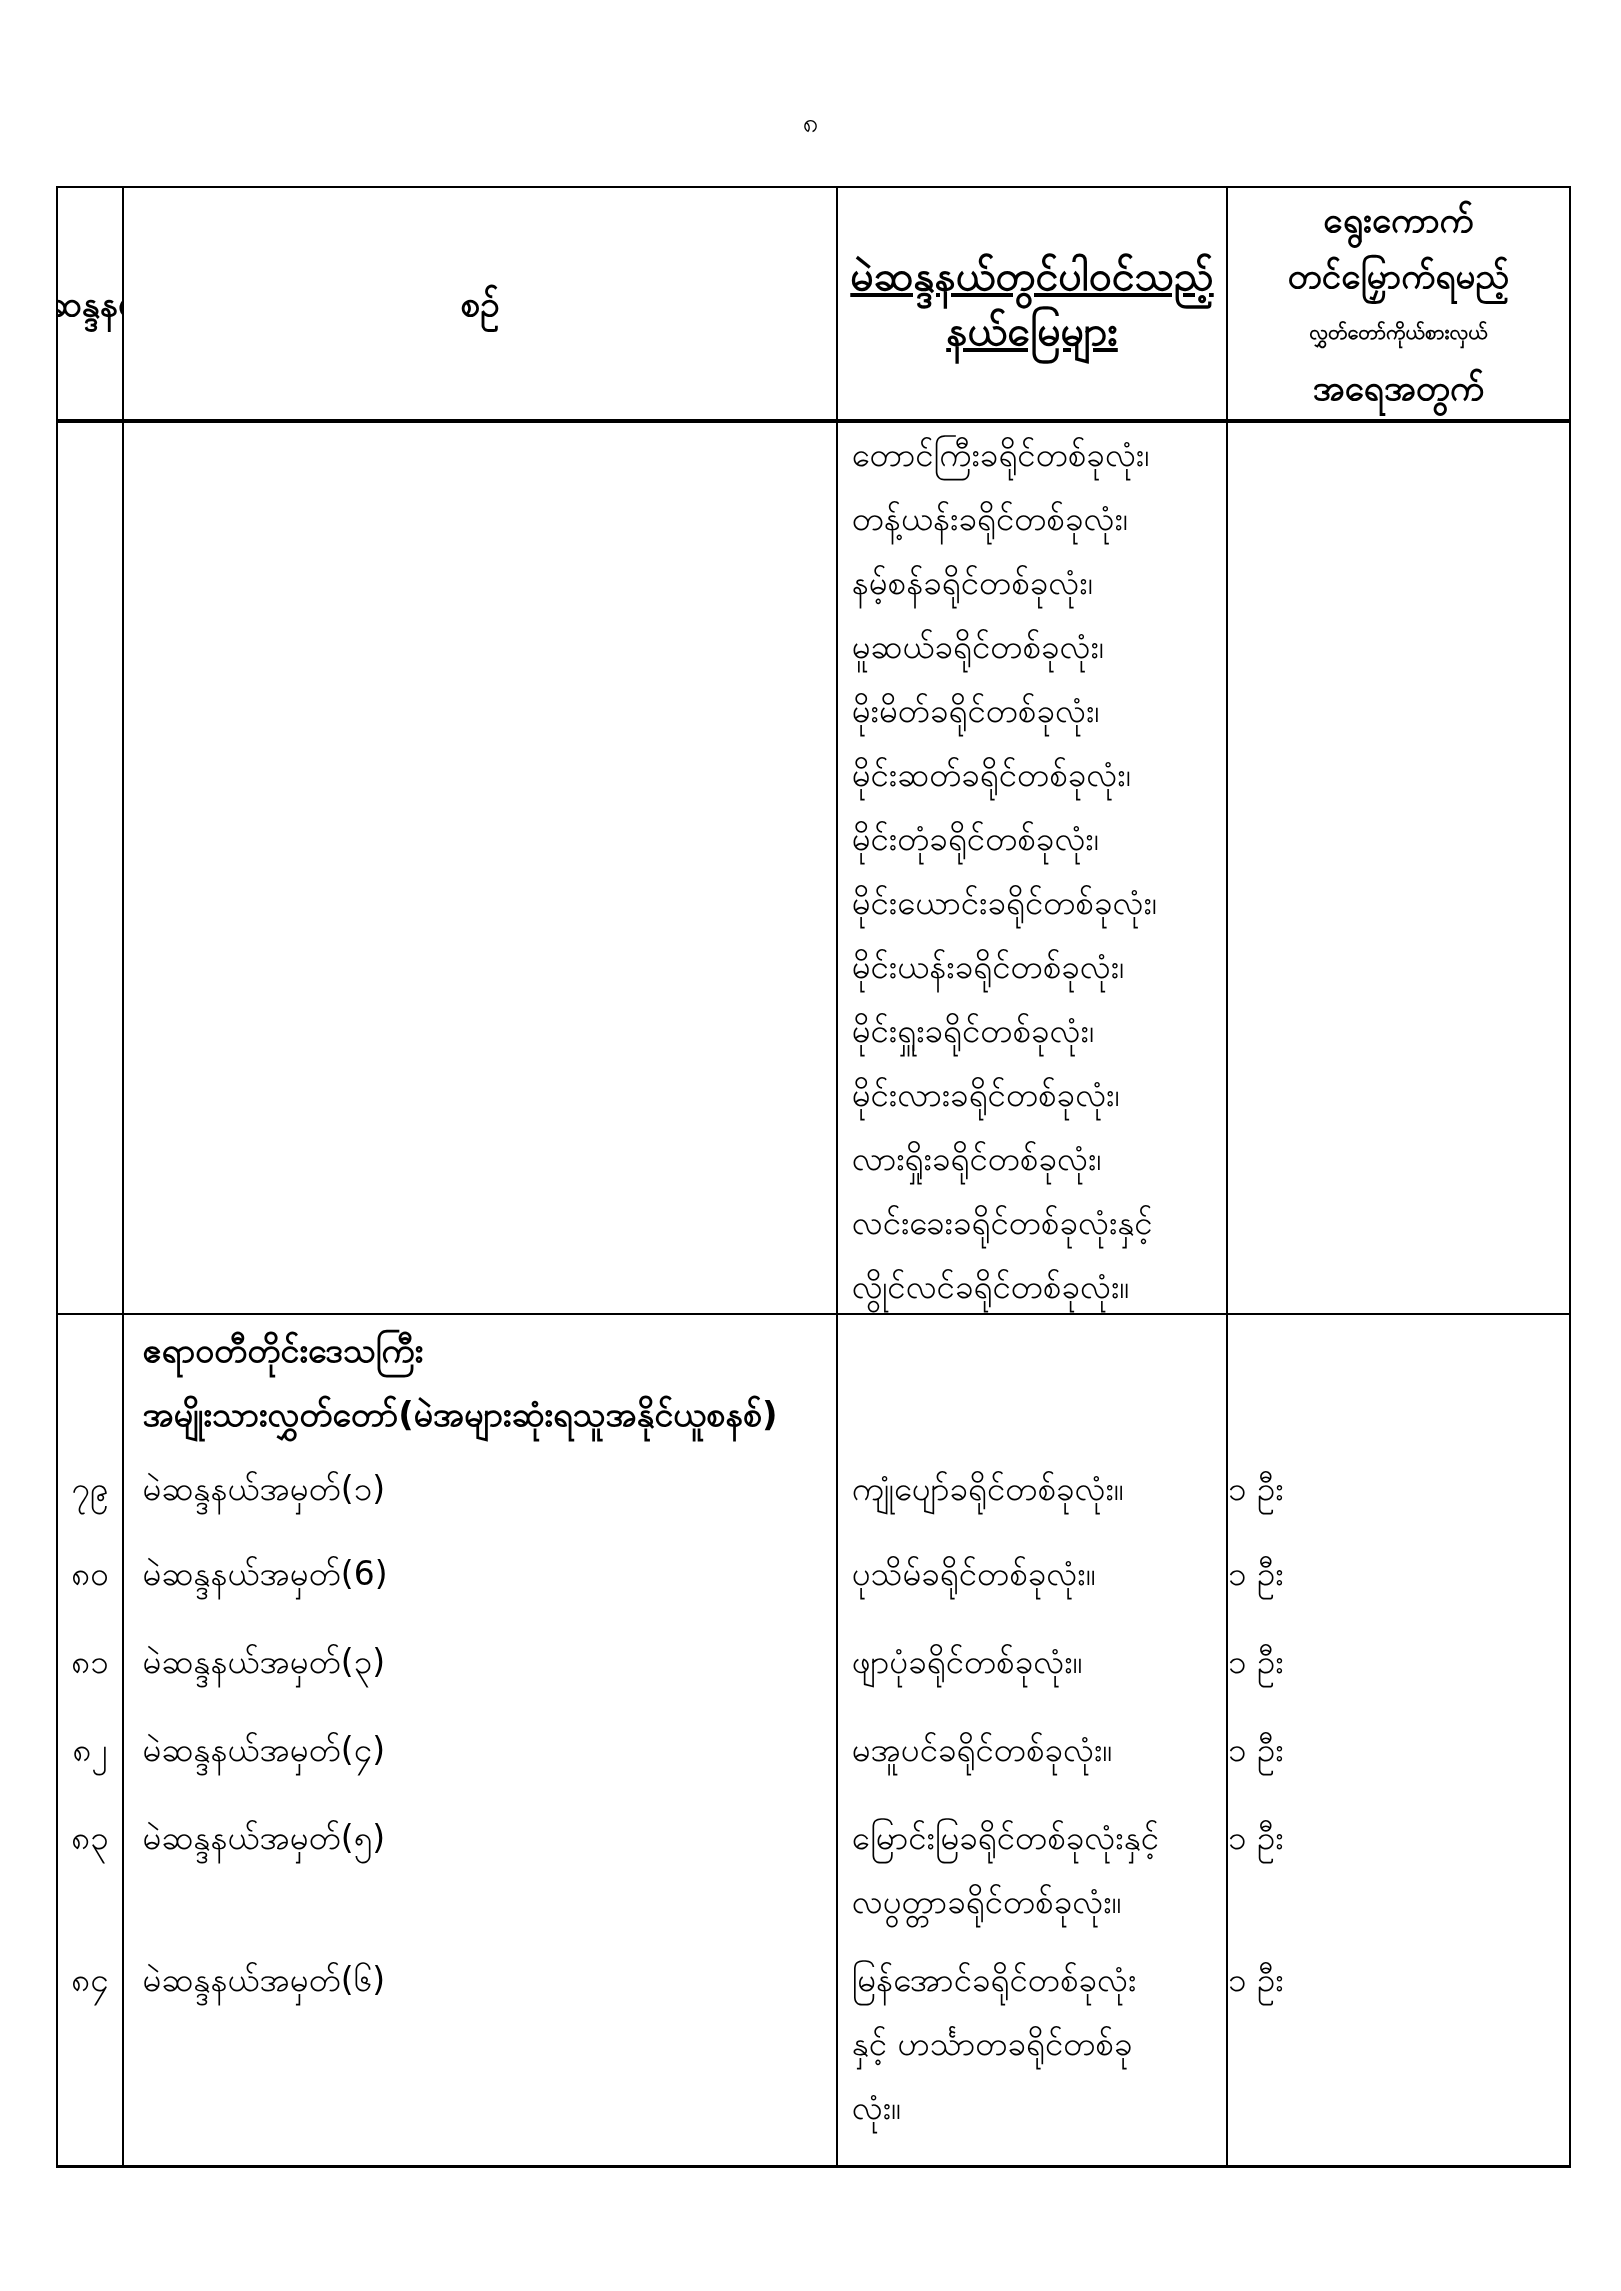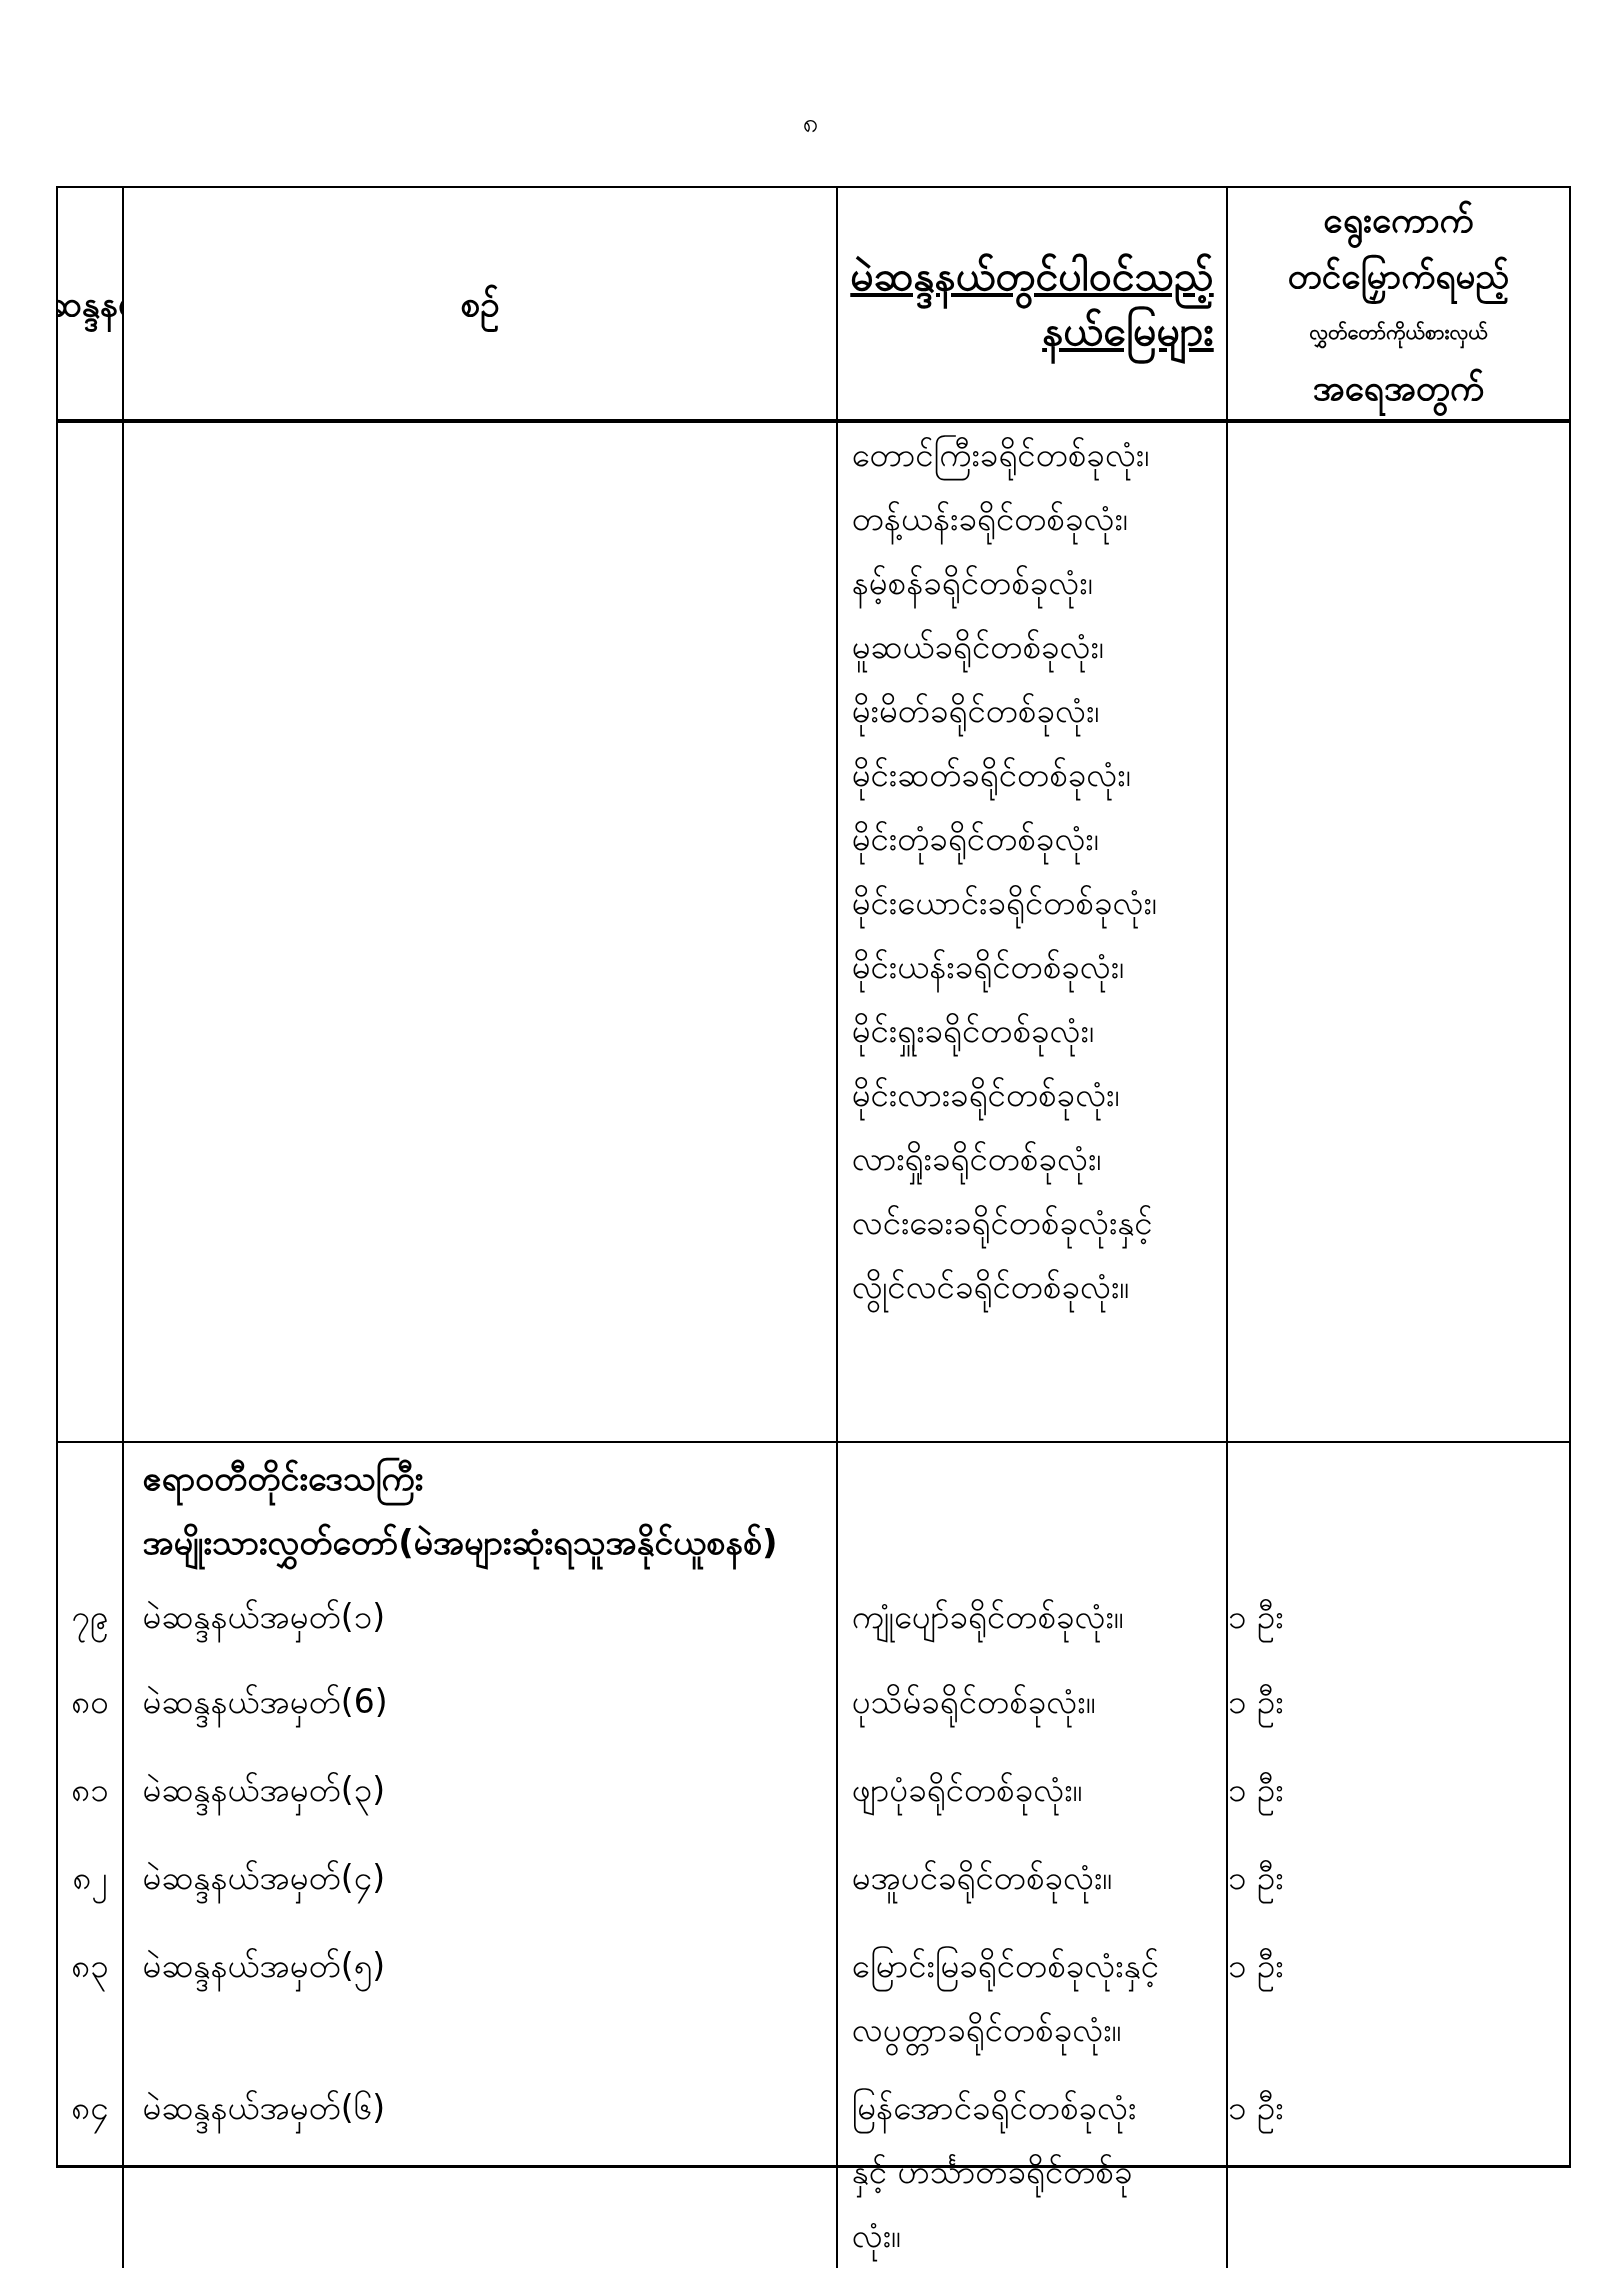--- a/index.html
+++ b/index.html
@@ -39,28 +39,28 @@
     grid-template-columns: 66px 714px 390px 1fr;
     box-sizing: border-box;
   }
   .cell { box-sizing: border-box; overflow: hidden; }
   .vline { border-right: 2.9px solid #000; }
 
   .header-row { height: 235px; border-bottom: 4.9px solid #000; flex: 0 0 auto; }
   .header-cell {
     display: flex; flex-direction: column;
     align-items: center; justify-content: center;
-    text-align: right;
+    text-align: center;
     font-weight: bold;
   }
   .h-big   { font-size: 35px; line-height: 56px; }
   .h-mid   { font-size: 41px; line-height: 55px; text-decoration: underline; }
   .h-small { font-size: 20px; line-height: 56px; }
 
-  .cont-row { height: 1020px; border-bottom: 2.9px solid #000; flex: 0 0 auto; }
+  .cont-row { height: 892px; border-bottom: 2.9px solid #000; flex: 0 0 auto; }
 
   .section-grid {
     flex: 1 1 auto;
     display: grid;
     grid-template-columns: 66px 714px 390px 1fr;
     grid-template-rows: 139px 78px 88px 88px 88px 142px 1fr;
   }
 
   .ml { white-space: pre-line; }
   .areas {

